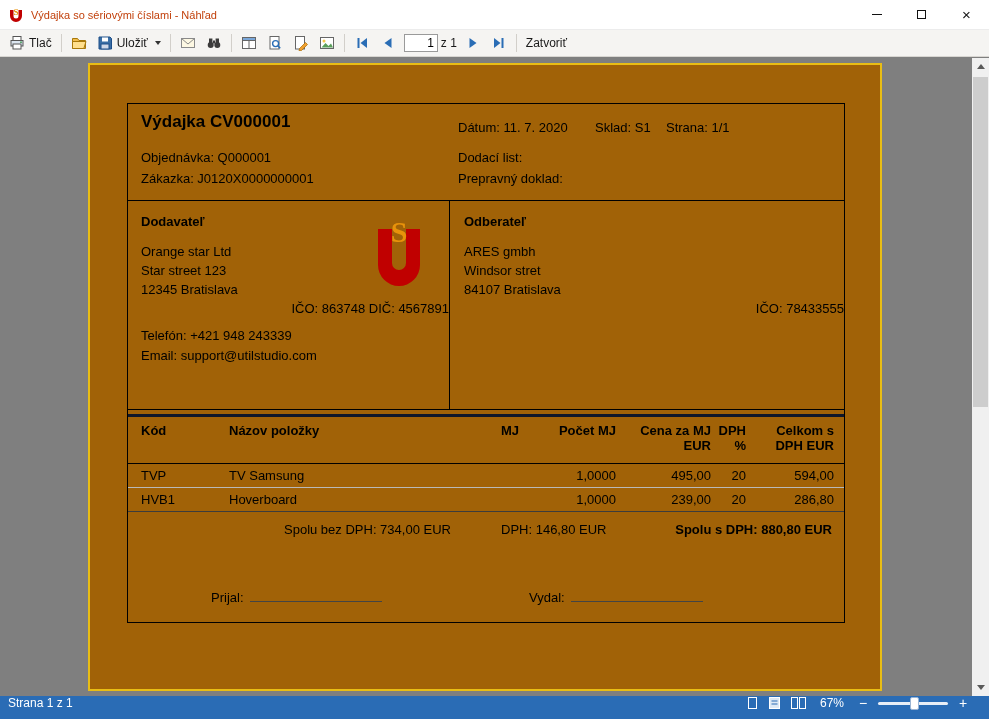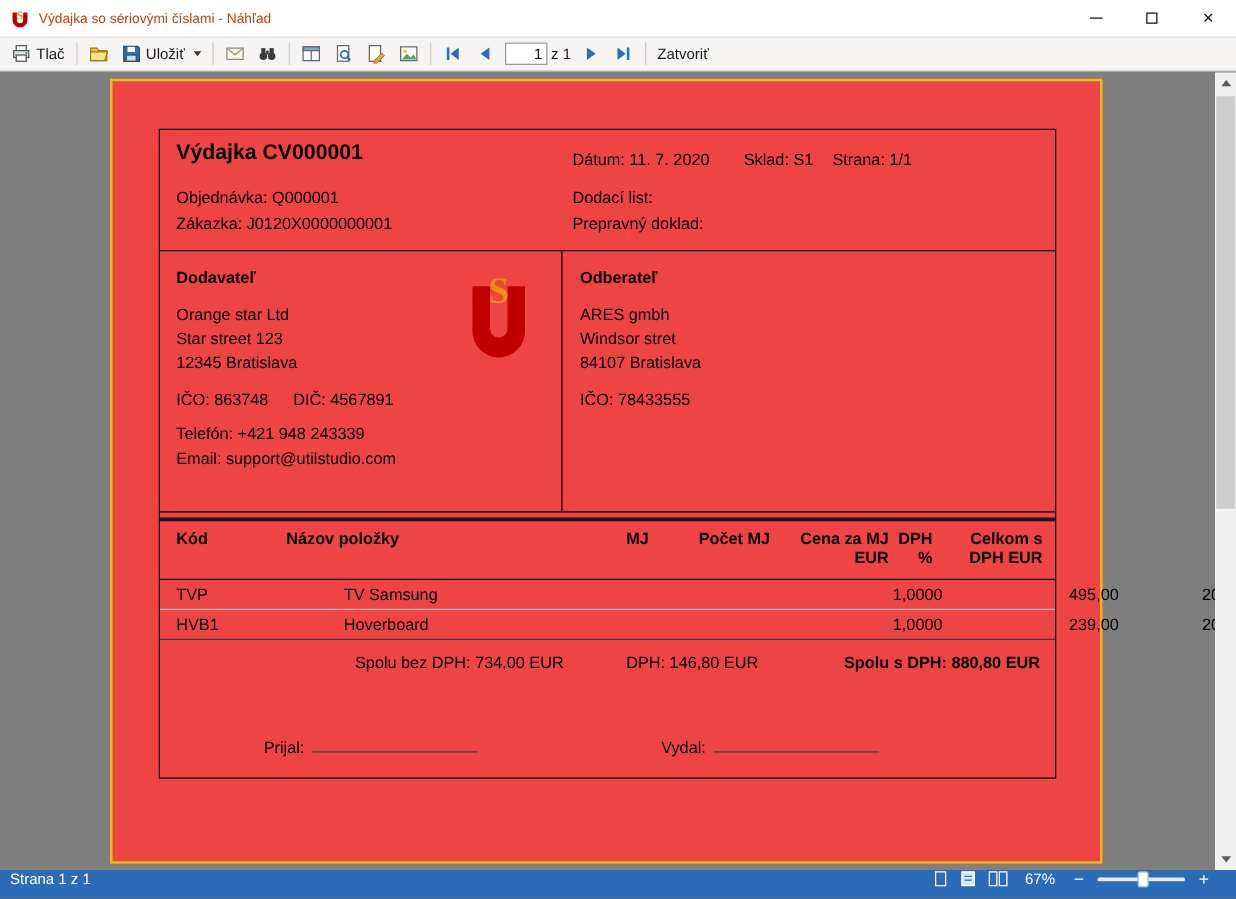--- a/index.html
+++ b/index.html
@@ -20,45 +20,45 @@
   .toolbar { position:absolute; top:30px; left:0; right:0; height:27px; background:#f5f4f2; border-bottom:1px solid #d8d6d2; display:flex; align-items:center; padding:0 4px; }
   .tb-btn { display:flex; align-items:center; gap:4px; padding:2px 4px; font-size:12px; color:#1a1a1a; border:1px solid transparent; border-radius:2px; white-space:nowrap; }
   .tb-sep { width:1px; height:18px; background:#d2cfca; margin:0 4px; flex:0 0 auto; }
   .tb-icon { display:inline-flex; width:16px; height:16px; }
   .page-input { width:34px; height:18px; font-size:12px; text-align:right; border:1px solid #9a9a9a; padding-right:3px; margin:0 3px; font-family:"Liberation Sans", sans-serif; }
   .page-of { font-size:12px; color:#1a1a1a; margin-right:3px; }
   .dd-arrow { width:0; height:0; border-left:3px solid transparent; border-right:3px solid transparent; border-top:4px solid #333; margin-left:3px; }
 
   
   .main { position:absolute; top:58px; left:0; right:0; bottom:23px; background:#7f7f7f; }
-  .page { position:absolute; left:88px; top:5px; width:794px; height:628px; background:#ef4444; border:2px solid #e9bd14; }
+  .page { position:absolute; left:88px; top:5px; width:794px; height:628px; background:#a16207; border:2px solid #e9bd14; }
   .docbox { position:absolute; left:37px; top:38px; width:718px; height:520px; border:1px solid #000; font-size:13px; color:#000; }
 
   .sec-header { position:relative; height:97px; border-bottom:1px solid #000; }
   .doc-title { position:absolute; left:13px; top:8px; font-size:17px; font-weight:bold; }
   .hdr-abs { position:absolute; font-size:13px; white-space:nowrap; }
 
   .sec-parties { position:relative; height:209px; border-bottom:1px solid #000; display:grid; grid-template-columns:321px 1fr; }
   .party { padding:13px 0 0 13px; }
   .party-right { border-left:1px solid #000; padding-left:14px; }
   .party .heading { font-weight:bold; }
   .party .addr { margin-top:13px; line-height:19px; }
-  .party .ids { margin-top:11px; line-height:19px; }
+  .party .ids { line-height:19px;text-align:right; }
   .party .ids .id1 { display:inline-block; width:90px; }
   .party .contact { margin-top:8px; line-height:20px; }
   .logo-wrap { position:absolute; left:243px; top:14px; width:56px; height:78px; }
 
   .sec-gap { height:4px; }
   .tgrid { display:grid; grid-template-columns:101px 220px 70px 97px 95px 35px 100px; }
   .thead { height:50px; border-top:3px solid #0f172a; border-bottom:1px solid #000; }
   .th { font-weight:bold; line-height:15px; padding-top:6px; }
   .c1 { padding-left:13px; }
   .c7 { padding-right:12px; }
   .num { text-align:right; }
-  .trow { height:24px; align-items:center; border-bottom:1px solid #b9b9b9;gap:46px; }
+  .trow { height:24px; align-items:center; border-bottom:1px solid #b9b9b9; }
   .trow.last { border-bottom:1px solid #3c3c3c; }
 
   .sec-totals { position:relative; height:62px; }
   .tot { position:absolute; top:10px; white-space:nowrap; }
   .tot-net { left:156px; }
   .tot-vat { left:373px; }
   .tot-gross { right:12px; font-weight:bold; }
 
   .sec-sign { position:relative; height:48px; }
   .sig { position:absolute; top:16px; white-space:nowrap; }

